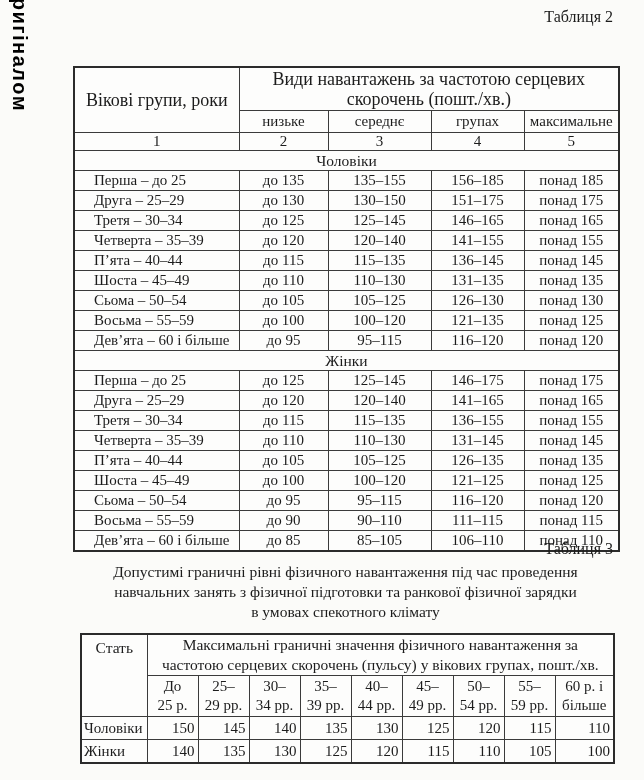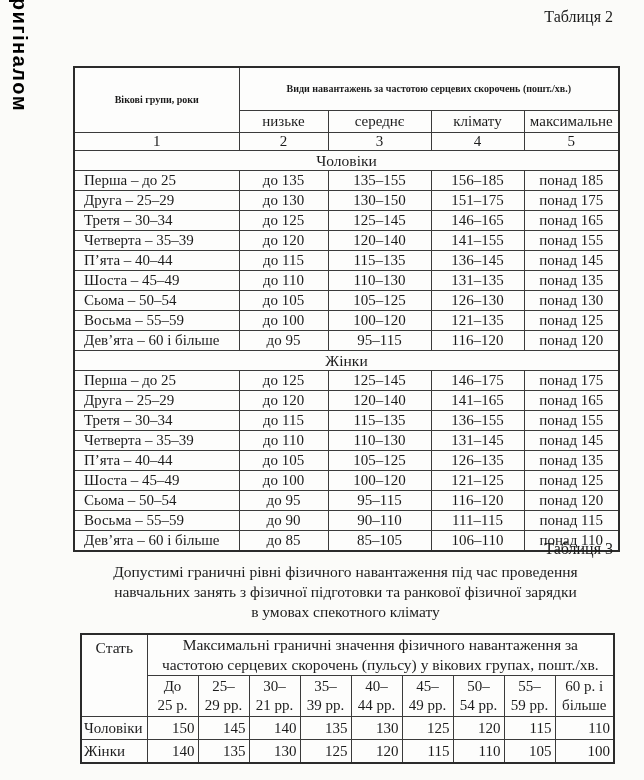--- a/index.html
+++ b/index.html
@@ -20,26 +20,26 @@
   .tbl-label.t2{top:8px;}
   .tbl-label.t3{top:540px;}
   .doc-title{position:absolute;left:73px;width:545px;text-align:center;font-size:16px;}
   .doc-title.t2{top:37px;}
   .doc-title.t3{top:562px;font-size:15.5px;line-height:20px;white-space:pre-line;text-align:center;}
 
   table{border-collapse:collapse;table-layout:fixed;position:absolute;background:#fdfdfc;}
   th,td{border:1px solid #3b3b3b;font-weight:normal;text-align:center;
         padding:0 3px;font-size:15px;line-height:17px;overflow:hidden;}
   .t2tbl{top:66px;left:73px;width:545px;border:2px solid #2b2b2b;}
-  .t2tbl .hdr-main{height:42px;line-height:20px;font-size:10px;font-weight:bold;}
+  .t2tbl .hdr-main{height:42px;line-height:20px;font-size:18px;}
   .t2tbl .hdr-sub th{height:21px;margin-left:28px;}
   .t2tbl .numrow td{height:17px;line-height:15px;}
   .t2tbl .section td{height:19px;font-size:15.5px;}
   .t2tbl .data td{height:19px;}
-  .t2tbl td.grp{text-align:left;padding-left:9px;}
+  .t2tbl td.grp{text-align:left;padding-left:19px;}
 
   .t3tbl{top:633px;left:80px;width:533px;border:2px solid #2b2b2b;}
   .t3tbl .hdr-main{height:40px;line-height:20px;font-size:15.5px;vertical-align:middle;}
   .t3tbl th.sex-hdr{vertical-align:top;padding-top:3px;}
   .t3tbl .hdr-age th{height:40px;line-height:19px;white-space:pre-line;}
   .t3tbl .data td{height:22px;text-align:right;}
   .t3tbl td.sex{text-align:left;padding-left:2px;}
 </style>
 </head>
 <body>
@@ -59,21 +59,21 @@
         <col style="width:95px">
     </colgroup>
     <tbody>
         <tr>
       <th class="hdr-main" rowspan="2">Вікові групи, роки</th>
       <th class="hdr-main" colspan="4">Види навантажень за частотою серцевих скорочень (пошт./хв.)</th>
     </tr>
     <tr class="hdr-sub">
       <th>низьке</th>
       <th>середнє</th>
-      <th>клімату</th>
+      <th>групах</th>
       <th>максимальне</th>
     </tr>
     <tr class="numrow">
       <td>1</td>
       <td>2</td>
       <td>3</td>
       <td>4</td>
       <td>5</td>
     </tr>
 
@@ -235,21 +235,21 @@
         <tr>
       <th class="hdr-main sex-hdr" rowspan="2">Стать</th>
       <th class="hdr-main" colspan="9">Максимальні граничні значення фізичного навантаження за частотою серцевих скорочень (пульсу) у вікових групах, пошт./хв.</th>
     </tr>
     <tr class="hdr-age">
       <th>До
 25 р.</th>
       <th>25–
 29 рр.</th>
       <th>30–
-21 рр.</th>
+34 рр.</th>
       <th>35–
 39 рр.</th>
       <th>40–
 44 рр.</th>
       <th>45–
 49 рр.</th>
       <th>50–
 54 рр.</th>
       <th>55–
 59 рр.</th>

